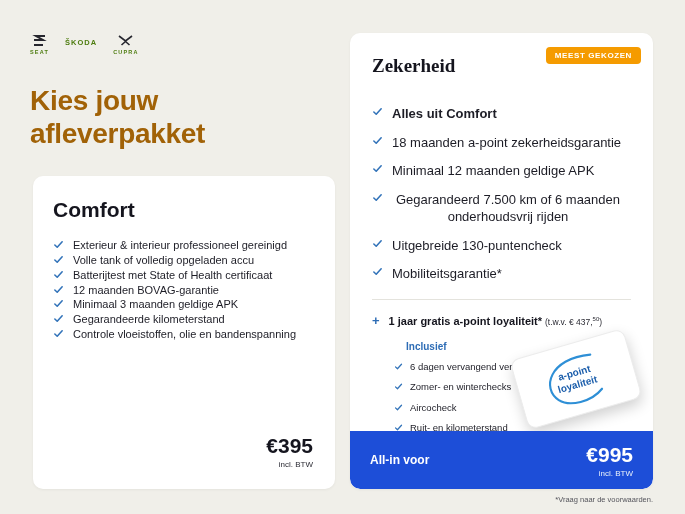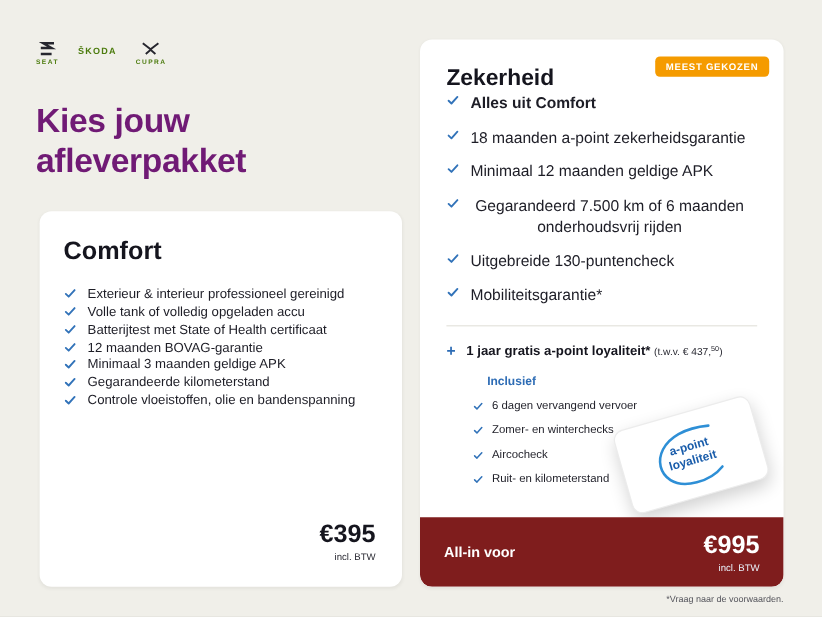--- a/index.html
+++ b/index.html
@@ -14,31 +14,31 @@
   
   .brands { position:absolute; left:30px; top:34px; display:flex; gap:16px; align-items:flex-start; }
   .brand { display:flex; flex-direction:column; align-items:center; gap:2px; color:#4d7c0f; }
   .brand svg { width:17px; height:13px; }
   .brand-label { font-size:5.5px; font-weight:700; letter-spacing:1.2px; }
   .brand.skoda { padding-top:4px; }
   .brand.skoda .brand-label { font-size:7.5px; letter-spacing:1px; }
 
   
   .page-title { position:absolute; left:30px; top:84px; font-size:28px; line-height:1.18;
-    font-weight:800; letter-spacing:-0.3px; color:#701a75; }
+    font-weight:800; letter-spacing:-0.3px; color:#a16207; }
 
   
   .card { position:absolute; background:#fff; border-radius:10px; box-shadow:0 1px 3px rgba(0,0,0,0.05); }
   .card-comfort { left:33px; top:176px; width:302px; height:313px; padding:22px 20px; }
   .card-zekerheid { left:350px; top:33px; width:303px; height:456px; overflow:hidden; }
   .z-body { position:relative; padding:22px 22px 0 22px; height:100%; }
 
   .card-title { font-size:21px; font-weight:800; color:#15151e; }
   .card-comfort .card-title { margin-bottom:16px; }
-  .card-zekerheid .card-title { font-size:19px; margin-bottom:0; }
+  .card-zekerheid .card-title { font-size:19px; margin-bottom:28px;font-family:Liberation Serif, serif; }
 
   ul.feat { list-style:none; display:flex; flex-direction:column; gap:0; max-width:246px; }
   ul.feat li { display:flex; align-items:flex-start; gap:9px; font-size:11px; line-height:1.35; color:#1d1d26; }
   ul.feat .check { flex:0 0 11px; width:11px; height:11px; margin-top:1px; }
   .card-zekerheid ul.feat li { font-size:13px;text-align:center; }
   .card-zekerheid ul.feat { gap:11px; max-width:252px; }
   li.bold span { font-weight:700; }
 
   .comfort-price { position:absolute; right:22px; bottom:20px; text-align:right; }
   .price-big { font-size:21px; font-weight:800; color:#15151e; }
@@ -62,21 +62,21 @@
   ul.sub .check { flex:0 0 9px; width:9px; height:9px; margin-top:1px; }
 
   .loyalty-card { position:absolute; right:18px; top:310px; width:118px; height:72px;
     background:#fff; border:1px solid #ececec; border-radius:9px;
     box-shadow:0 6px 14px rgba(0,0,0,0.18); transform:rotate(-16deg);
     display:flex; align-items:center; justify-content:center; }
   .loyalty-card svg.swoosh { position:absolute; inset:0; width:100%; height:100%; }
   .lc-text { position:relative; text-align:center; color:#1a5dab; font-weight:700;
     font-size:10px; line-height:1.25; }
 
-  .allin { position:absolute; left:0; right:0; bottom:0; height:58px; background:#7f1d1d;
+  .allin { position:absolute; left:0; right:0; bottom:0; height:58px; background:#1d4ed8;
     color:#fff; display:flex; align-items:center; justify-content:space-between;
     padding:0 20px; border-radius:0 0 10px 10px; }
   .allin-label { font-size:12px; font-weight:700; }
   .allin-price { text-align:right; }
   .allin-price .price-big { color:#fff; }
   .allin-price .price-note { color:#eaf1fa; }
 
   .footnote { position:absolute; right:32px; top:495px; font-size:7.5px; color:#55555c; }
 </style>
 </head>

